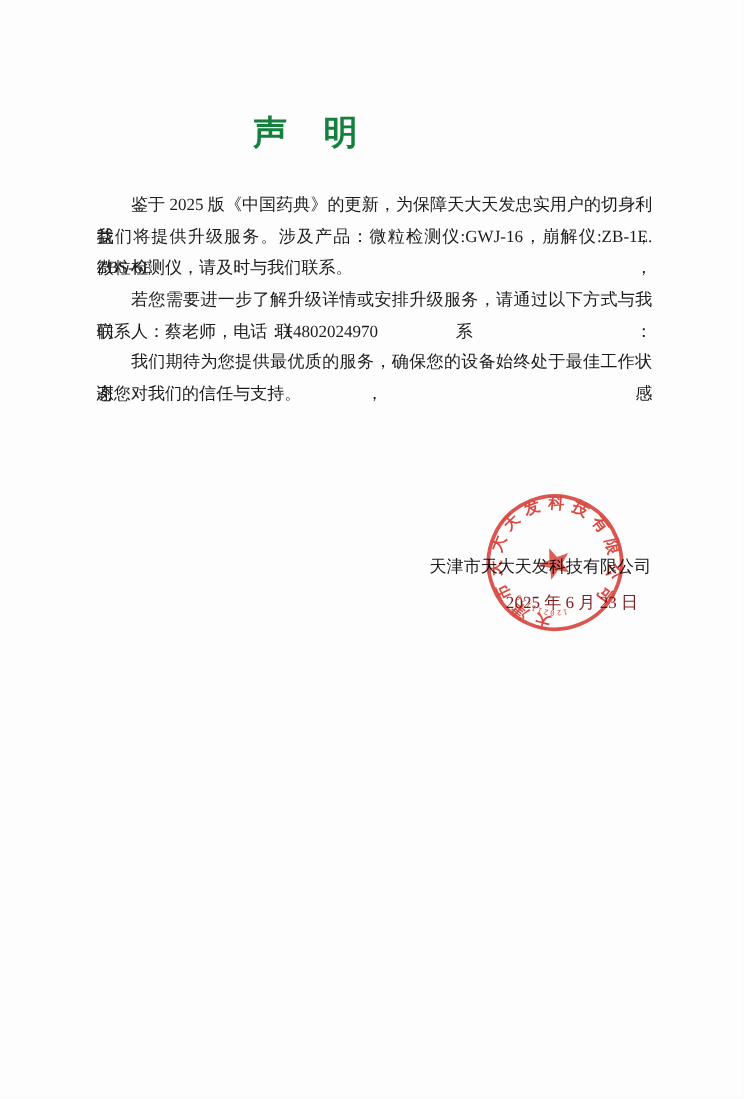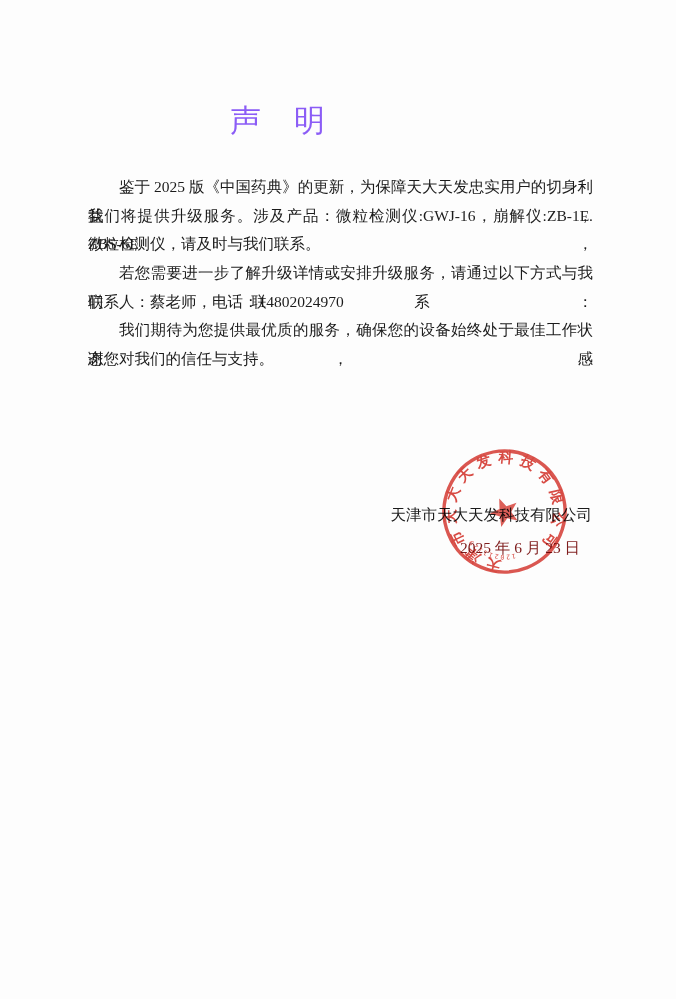--- a/index.html
+++ b/index.html
@@ -6,22 +6,22 @@
   body{
     width:676px;height:999px;background:#f4f4f4;
     font-family:"Liberation Serif","DejaVu Serif",serif;
   }
   .page{
     position:relative;width:676px;height:999px;background:#fdfdfd;
     color:#1b1b1b;overflow:hidden;
   }
   .doc-title{
     position:absolute;top:100px;left:0;width:556px;
-    text-align:center;font-size:31px;font-weight:400;
-    letter-spacing:1px;color:#8b5cf6;margin:0;
+    text-align:center;font-size:31px;font-weight:700;
+    letter-spacing:1px;color:#15803d;margin:0;
   }
   .body-text{
     position:absolute;left:88px;top:173px;width:505px;
     font-size:15.5px;color:#1b1b1b;
   }
   .line{
     height:28.7px;line-height:28.7px;white-space:nowrap;
   }
   .line.just{
     white-space:normal;text-align:justify;text-align-last:justify;

